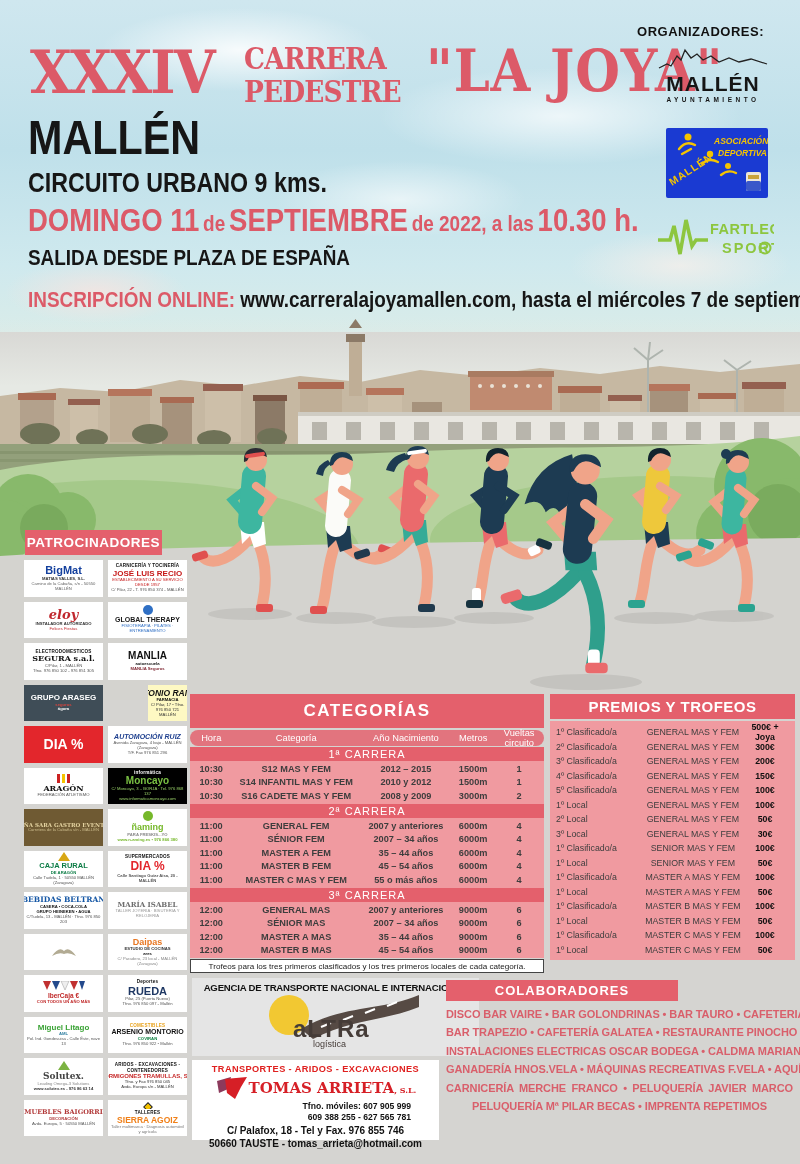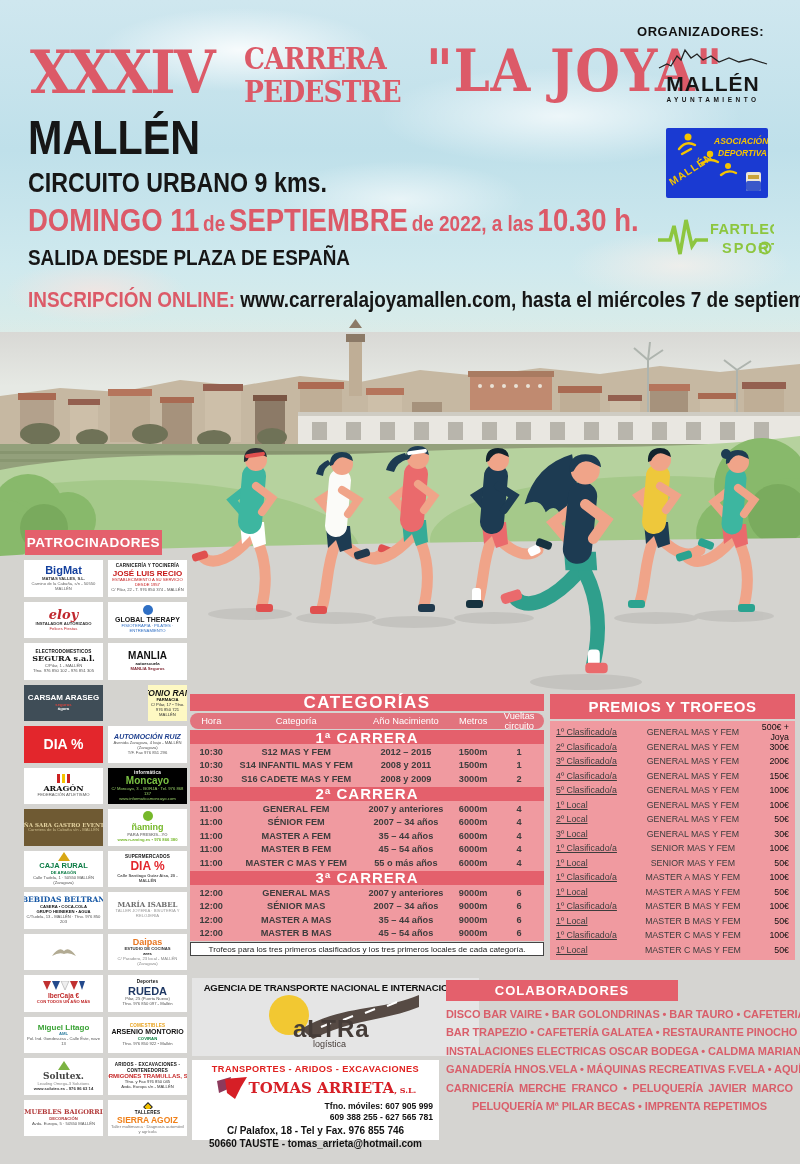--- a/index.html
+++ b/index.html
@@ -47,48 +47,48 @@
     justify-content:center;text-align:center;line-height:1.18;padding:1px 2px;box-sizing:border-box;}
   .s-top{font-size:4.6px;font-weight:bold;letter-spacing:.2px;}
   .s-brand{font-size:7.5px;font-weight:bold;white-space:nowrap;}
   .s-brand.serif{font-family:"DejaVu Serif",serif;}
   .s-brand.italic{font-style:italic;}
   .s-brand.script{font-family:"DejaVu Serif",serif;font-style:italic;}
   .s-line{font-size:4.2px;color:#555;}
   .chip{display:block;margin:0 auto 1px auto;}
   
   .categorias{position:absolute;left:190px;top:694px;width:354px;}
-  .cat-title{height:17px;background:#e4606c;color:#fff;font-size:17px;font-weight:bold;letter-spacing:1.5px;
+  .cat-title{height:34px;background:#e4606c;color:#fff;font-size:17px;font-weight:bold;letter-spacing:1.5px;
     display:flex;align-items:center;justify-content:center;margin-bottom:2px;}
   .cat-cols{height:16px;background:#e2747e;color:#fff;font-size:9.3px;display:flex;align-items:center;margin-bottom:1px;border-radius:8px;}
   .cat-body{background:#f09aa0;padding-bottom:1px;}
-  .cat-band{height:14px;background:#e4606c;color:#fff;font-size:15px;font-weight:bold;letter-spacing:1px;
+  .cat-band{height:14px;background:#e4606c;color:#fff;font-size:11px;font-weight:normal;letter-spacing:1px;
     display:flex;align-items:center;justify-content:center;margin:1px 0;}
   .cat-row{height:13.6px;display:flex;align-items:center;font-size:9.2px;font-weight:bold;color:#3d3d3d;}
   .c1{width:12%;text-align:center;} .c2{width:36%;text-align:center;} .c3{width:26%;text-align:center;}
   .c4{width:12%;text-align:center;} .c5{width:14%;text-align:center;}
   .cat-foot{margin-top:1px;height:12px;background:#fff;border:1px solid #444;font-size:8.1px;color:#222;
     display:flex;align-items:center;justify-content:center;}
   
   .premios{position:absolute;left:550px;top:694px;width:245px;}
   .prem-title{height:25px;background:#e4606c;color:#fff;font-size:15px;font-weight:bold;letter-spacing:.5px;
     display:flex;align-items:center;justify-content:center;margin-bottom:2px;}
   .prem-body{background:#f09aa0;padding:4px 4px 3px 4px;}
   .prem-row{display:flex;height:14.5px;align-items:center;font-size:8.8px;color:#3d3d3d;}
-  .p1{width:31%;text-align:left;padding-left:2px;text-decoration:underline;} .p2{width:46%;text-align:center;margin-left:24px;}
-  .p3{width:23%;text-align:right;font-weight:normal;color:#101010;padding-right:2px;}
+  .p1{width:31%;text-align:left;padding-left:2px;} .p2{width:46%;text-align:center;margin-left:24px;}
+  .p3{width:23%;text-align:center;font-weight:bold;color:#101010;padding-right:2px;}
   
   .altra{position:absolute;left:192px;top:978px;width:287px;height:78px;background:#e5e5e5;text-align:center;}
   .altra-head{font-size:9.6px;font-weight:bold;color:#111;margin-top:4px;letter-spacing:-.2px;}
   .arrieta{position:absolute;left:192px;top:1060px;width:247px;height:80px;background:#fff;text-align:center;}
   .arr-top{color:#e0201f;font-size:9.2px;font-weight:bold;letter-spacing:.4px;margin-top:4px;}
   .arr-mid{display:flex;align-items:center;justify-content:center;margin-top:1px;}
   .arr-brand{color:#d61f26;font-size:15px;font-weight:bold;font-family:"DejaVu Serif",serif;}
   .arr-brand small{font-size:8px;}
-  .arr-tel{font-size:8.6px;font-weight:bold;color:#111;text-align:right;padding-right:6px;line-height:1.25;}
+  .arr-tel{font-size:8.6px;font-weight:bold;color:#111;text-align:right;padding-right:28px;line-height:1.25;}
   .arr-addr{font-size:10px;font-weight:bold;color:#111;line-height:1.3;margin-top:2px;}
   
   .colab-banner{position:absolute;left:446px;top:980px;width:232px;height:21px;background:#e4606c;color:#fff;
     font-size:13px;font-weight:bold;letter-spacing:1px;display:flex;align-items:center;justify-content:center;}
   .colab-lines{position:absolute;left:446px;top:1008px;width:347px;color:#d95f6b;font-weight:bold;font-size:11px;}
   .colab-line{height:18.4px;text-align:justify;text-align-last:justify;white-space:nowrap;letter-spacing:-.1px;}
   .colab-line.center{text-align:center;text-align-last:center;}
 </style>
 </head>
 <body>
@@ -414,21 +414,21 @@
         <div class="s-brand serif" style="color: rgb(17, 17, 17); font-size: 8px;">SEGURA s.a.l.</div>
         <div class="s-line" style="color: rgb(85, 85, 85);">C/Pilar, 1 - MALLÉN</div>
         <div class="s-line" style="color: rgb(85, 85, 85);">Tfno. 976 850 102 - 976 851 305</div>
       </div>
       <div class="s-card">
         <div class="s-brand" style="color: rgb(17, 17, 17); font-size: 10px;">MANLIA</div>
         <div class="s-line" style="color: rgb(17, 17, 17); font-weight: bold;">autoescuela</div>
         <div class="s-line" style="color: rgb(122, 31, 43); font-weight: bold;">MANLIA Seguros</div>
       </div>
       <div class="s-card" style="background: rgb(63, 77, 87);">
-        <div class="s-brand" style="color: rgb(255, 255, 255); font-size: 8px;">CARSAM ARASEG</div>
+        <div class="s-brand" style="color: rgb(255, 255, 255); font-size: 8px;">GRUPO ARASEG</div>
         <div class="s-line" style="color: rgb(212, 68, 62); font-weight: bold;">seguros</div>
         <div class="s-line" style="color: rgb(255, 255, 255); font-weight: bold;">ágora</div>
       </div>
       <div class="s-card" style="background: #fef9c3; margin-left: 40px;">
         <div class="s-brand italic" style="color: rgb(17, 17, 17); font-size: 8.5px;">ANTONIO RAMOS</div>
         <div class="s-line" style="color: rgb(17, 17, 17); font-weight: bold;">FARMACIA</div>
         <div class="s-line" style="color: rgb(51, 51, 51);">C/ Pilar, 17 • Tfno. 976 850 721</div>
         <div class="s-line" style="color: rgb(51, 51, 51);">MALLÉN</div>
       </div>
       <div class="s-card" style="background: rgb(227, 38, 44);">
@@ -571,21 +571,21 @@
         <div class="cat-row">
           <span class="c1">10:30</span>
           <span class="c2">S12 MAS Y FEM</span>
           <span class="c3">2012 – 2015</span>
           <span class="c4">1500m</span>
           <span class="c5">1</span>
         </div>
         <div class="cat-row">
           <span class="c1">10:30</span>
           <span class="c2">S14 INFANTIL MAS Y FEM</span>
-          <span class="c3">2008 y 2011</span>
+          <span class="c3">2010 y 2012</span>
           <span class="c4">1500m</span>
           <span class="c5">1</span>
         </div>
         <div class="cat-row">
           <span class="c1">10:30</span>
           <span class="c2">S16 CADETE MAS Y FEM</span>
           <span class="c3">2008 y 2009</span>
           <span class="c4">3000m</span>
           <span class="c5">2</span>
         </div>

